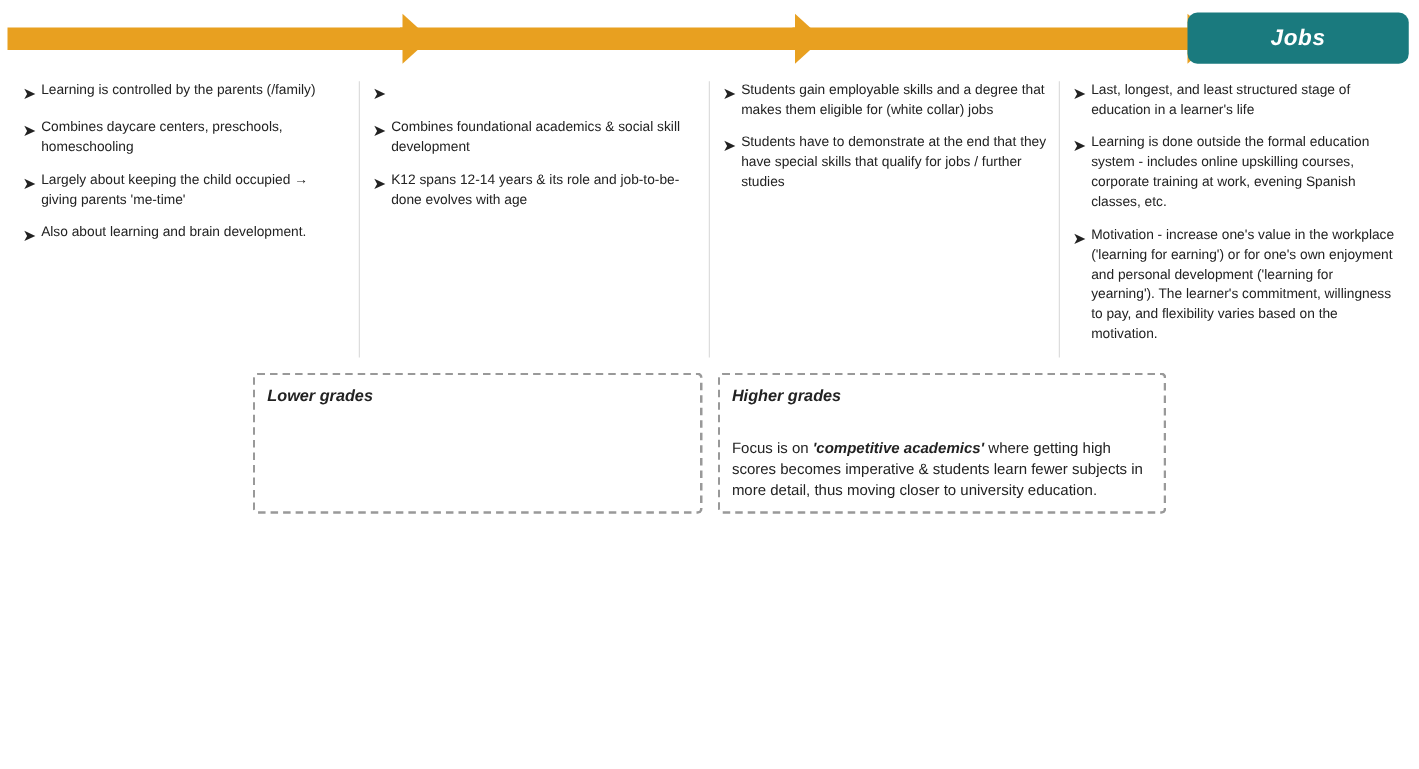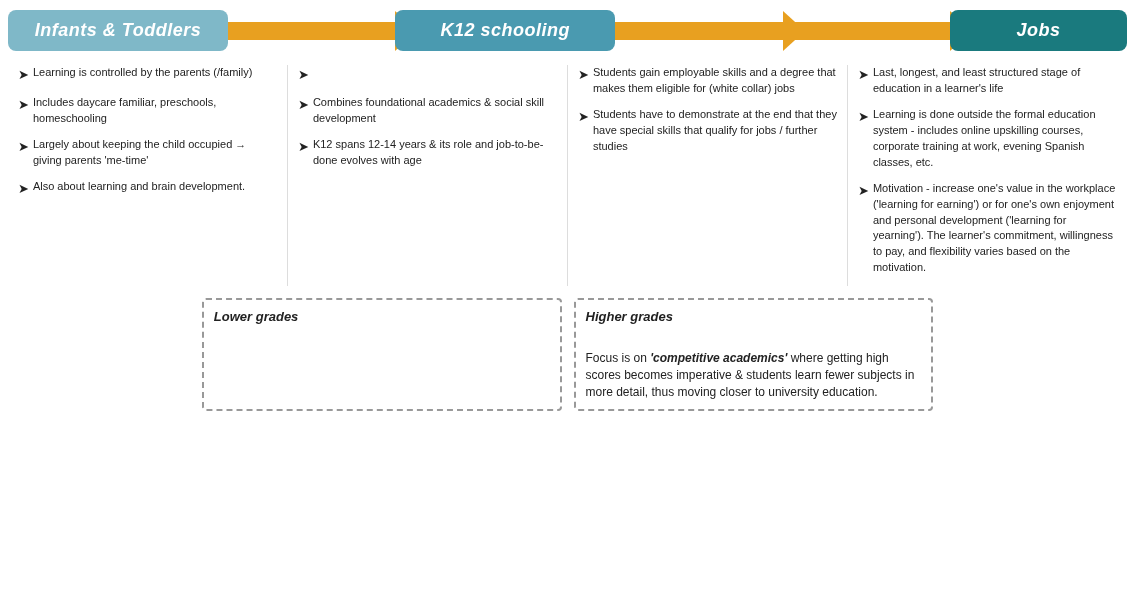--- a/index.html
+++ b/index.html
@@ -167,44 +167,38 @@
     .grade-box-text em {
       font-style: italic;
     }
   </style>
 </head>
 <body>
 
 <div class="main-container">
 
   <div class="header-row">
-    <div class="header-box light-blue">
-      <span>Infants &amp; Toddlers</span>
-    </div>
     <div class="arrow-connector"></div>
-    <div class="header-box mid-blue">
-      <span>K12 schooling</span>
-    </div>
     <div class="arrow-connector"></div>
     <div class="arrow-connector"></div>
     <div class="header-box dark-teal">
       <span>Jobs</span>
     </div>
   </div>
 
   <div class="content-row">
 
     <div class="content-col">
       <div class="bullet-item">
         <span class="bullet-arrow">➤</span>
         <span class="bullet-text">Learning is controlled by the parents (/family)</span>
       </div>
       <div class="bullet-item">
         <span class="bullet-arrow">➤</span>
-        <span class="bullet-text">Includes daycare familiar, preschools, homeschooling</span>
+        <span class="bullet-text">Combines daycare centers, preschools, homeschooling</span>
       </div>
       <div class="bullet-item">
         <span class="bullet-arrow">➤</span>
         <span class="bullet-text">Largely about keeping the child occupied → giving parents 'me-time'</span>
       </div>
       <div class="bullet-item">
         <span class="bullet-arrow">➤</span>
         <span class="bullet-text">Also about learning and brain development.</span>
       </div>
     </div>

